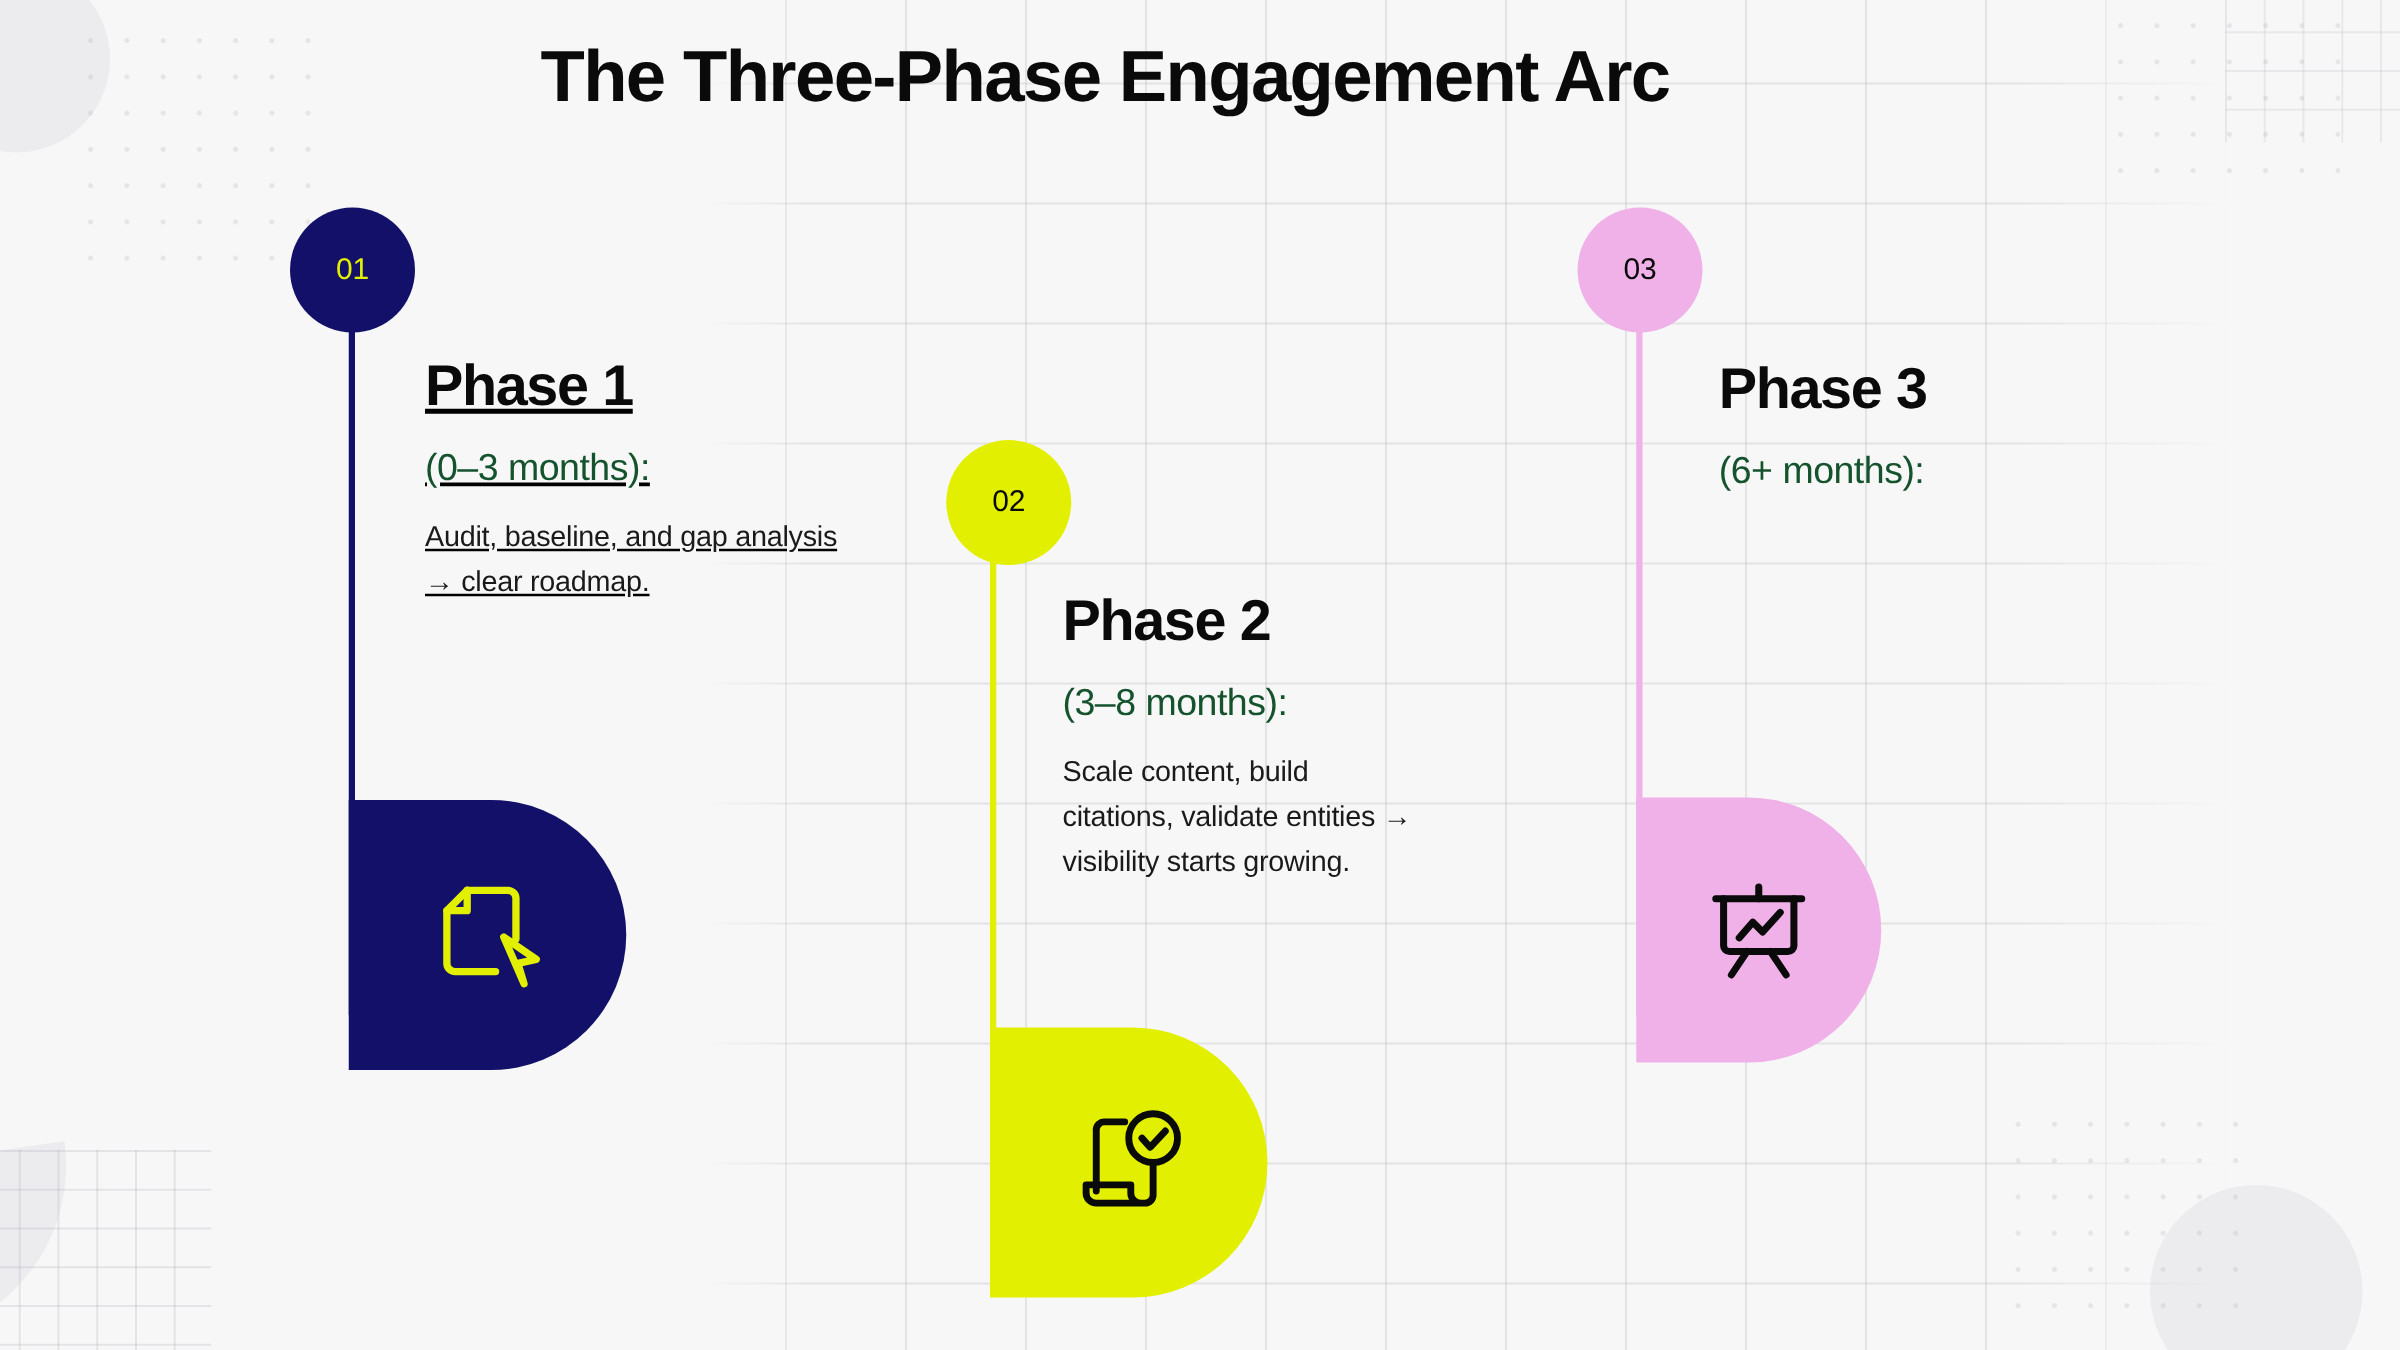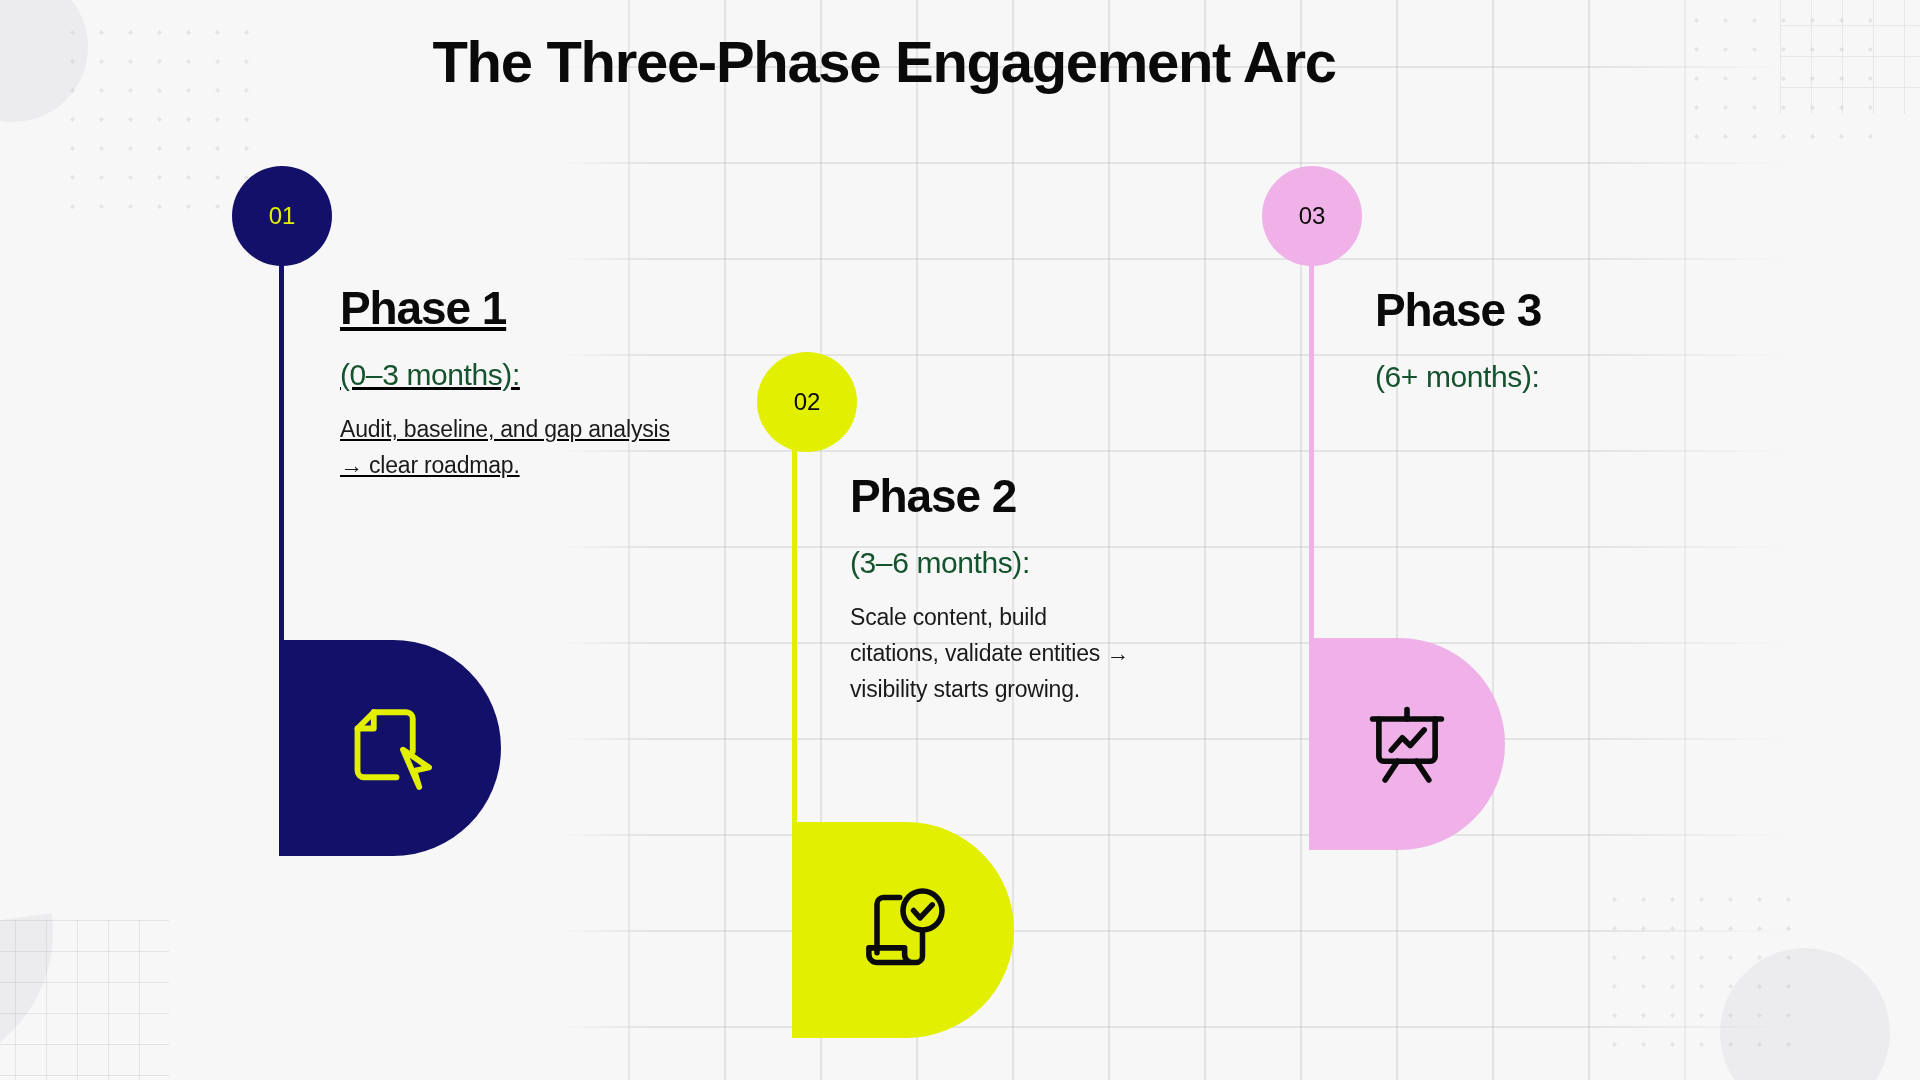--- a/index.html
+++ b/index.html
@@ -231,21 +231,21 @@
         <svg width="104" height="104" viewBox="0 0 64 64" fill="none" stroke="#0a0a0a" stroke-width="3.4" stroke-linecap="round" stroke-linejoin="round">
           <circle cx="44" cy="20" r="12"></circle>
           <path d="M38.5 20 L42.5 24.5 L50 16.5"></path>
           <path d="M30 12 L20 12 A4 4 0 0 0 16 16 L16 46"></path>
           <path d="M44 34 L44 48 A4 4 0 0 1 40 52 L16 52 A5 5 0 0 1 11 47 L11 43 L33 43 L33 47 A5 5 0 0 0 38 52"></path>
         </svg>
       </span>
     </div>
     <div class="txtblock">
       <div class="phase-name">Phase 2</div>
-      <div class="phase-range">(3–6 months):</div>
+      <div class="phase-range">(3–8 months):</div>
       <div class="phase-desc">Scale content, build citations, validate entities → visibility starts growing.</div>
     </div>
   </div>
 
   <div class="phase" id="phase-3">
     <div class="stem" style="background:#f0b0e8"></div>
     <div class="badge" style="background:#f0b0e8;color:#0a0a0a">
       <span>03</span>
     </div>
     <div class="blob" style="background:#f0b0e8">

